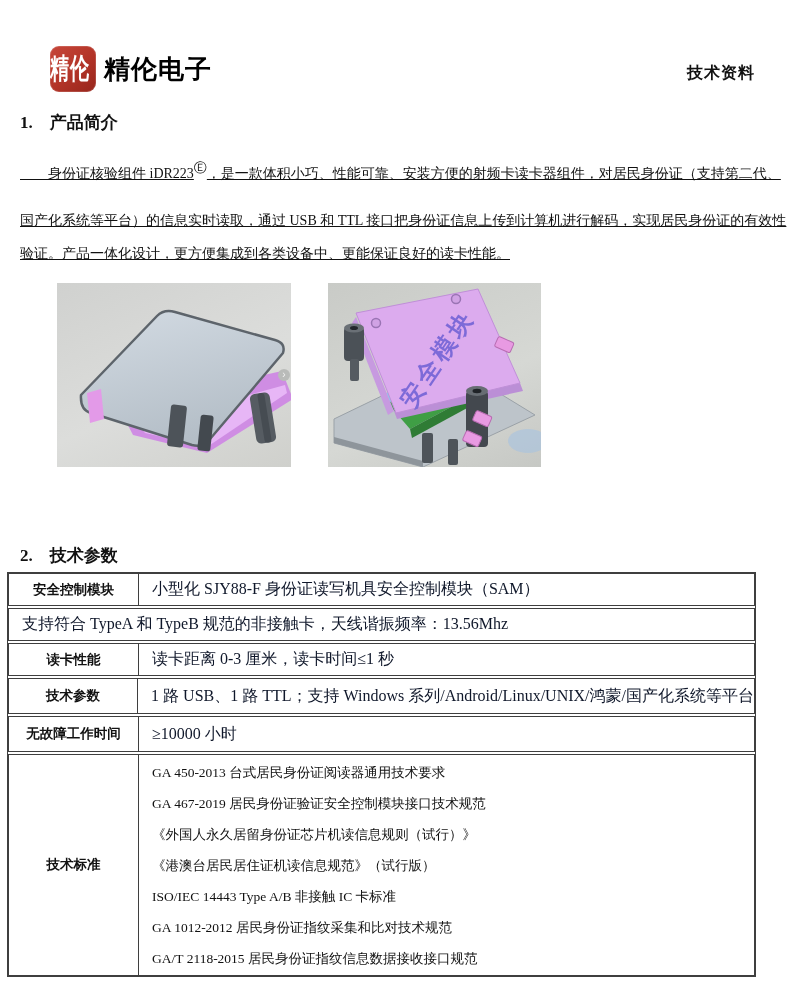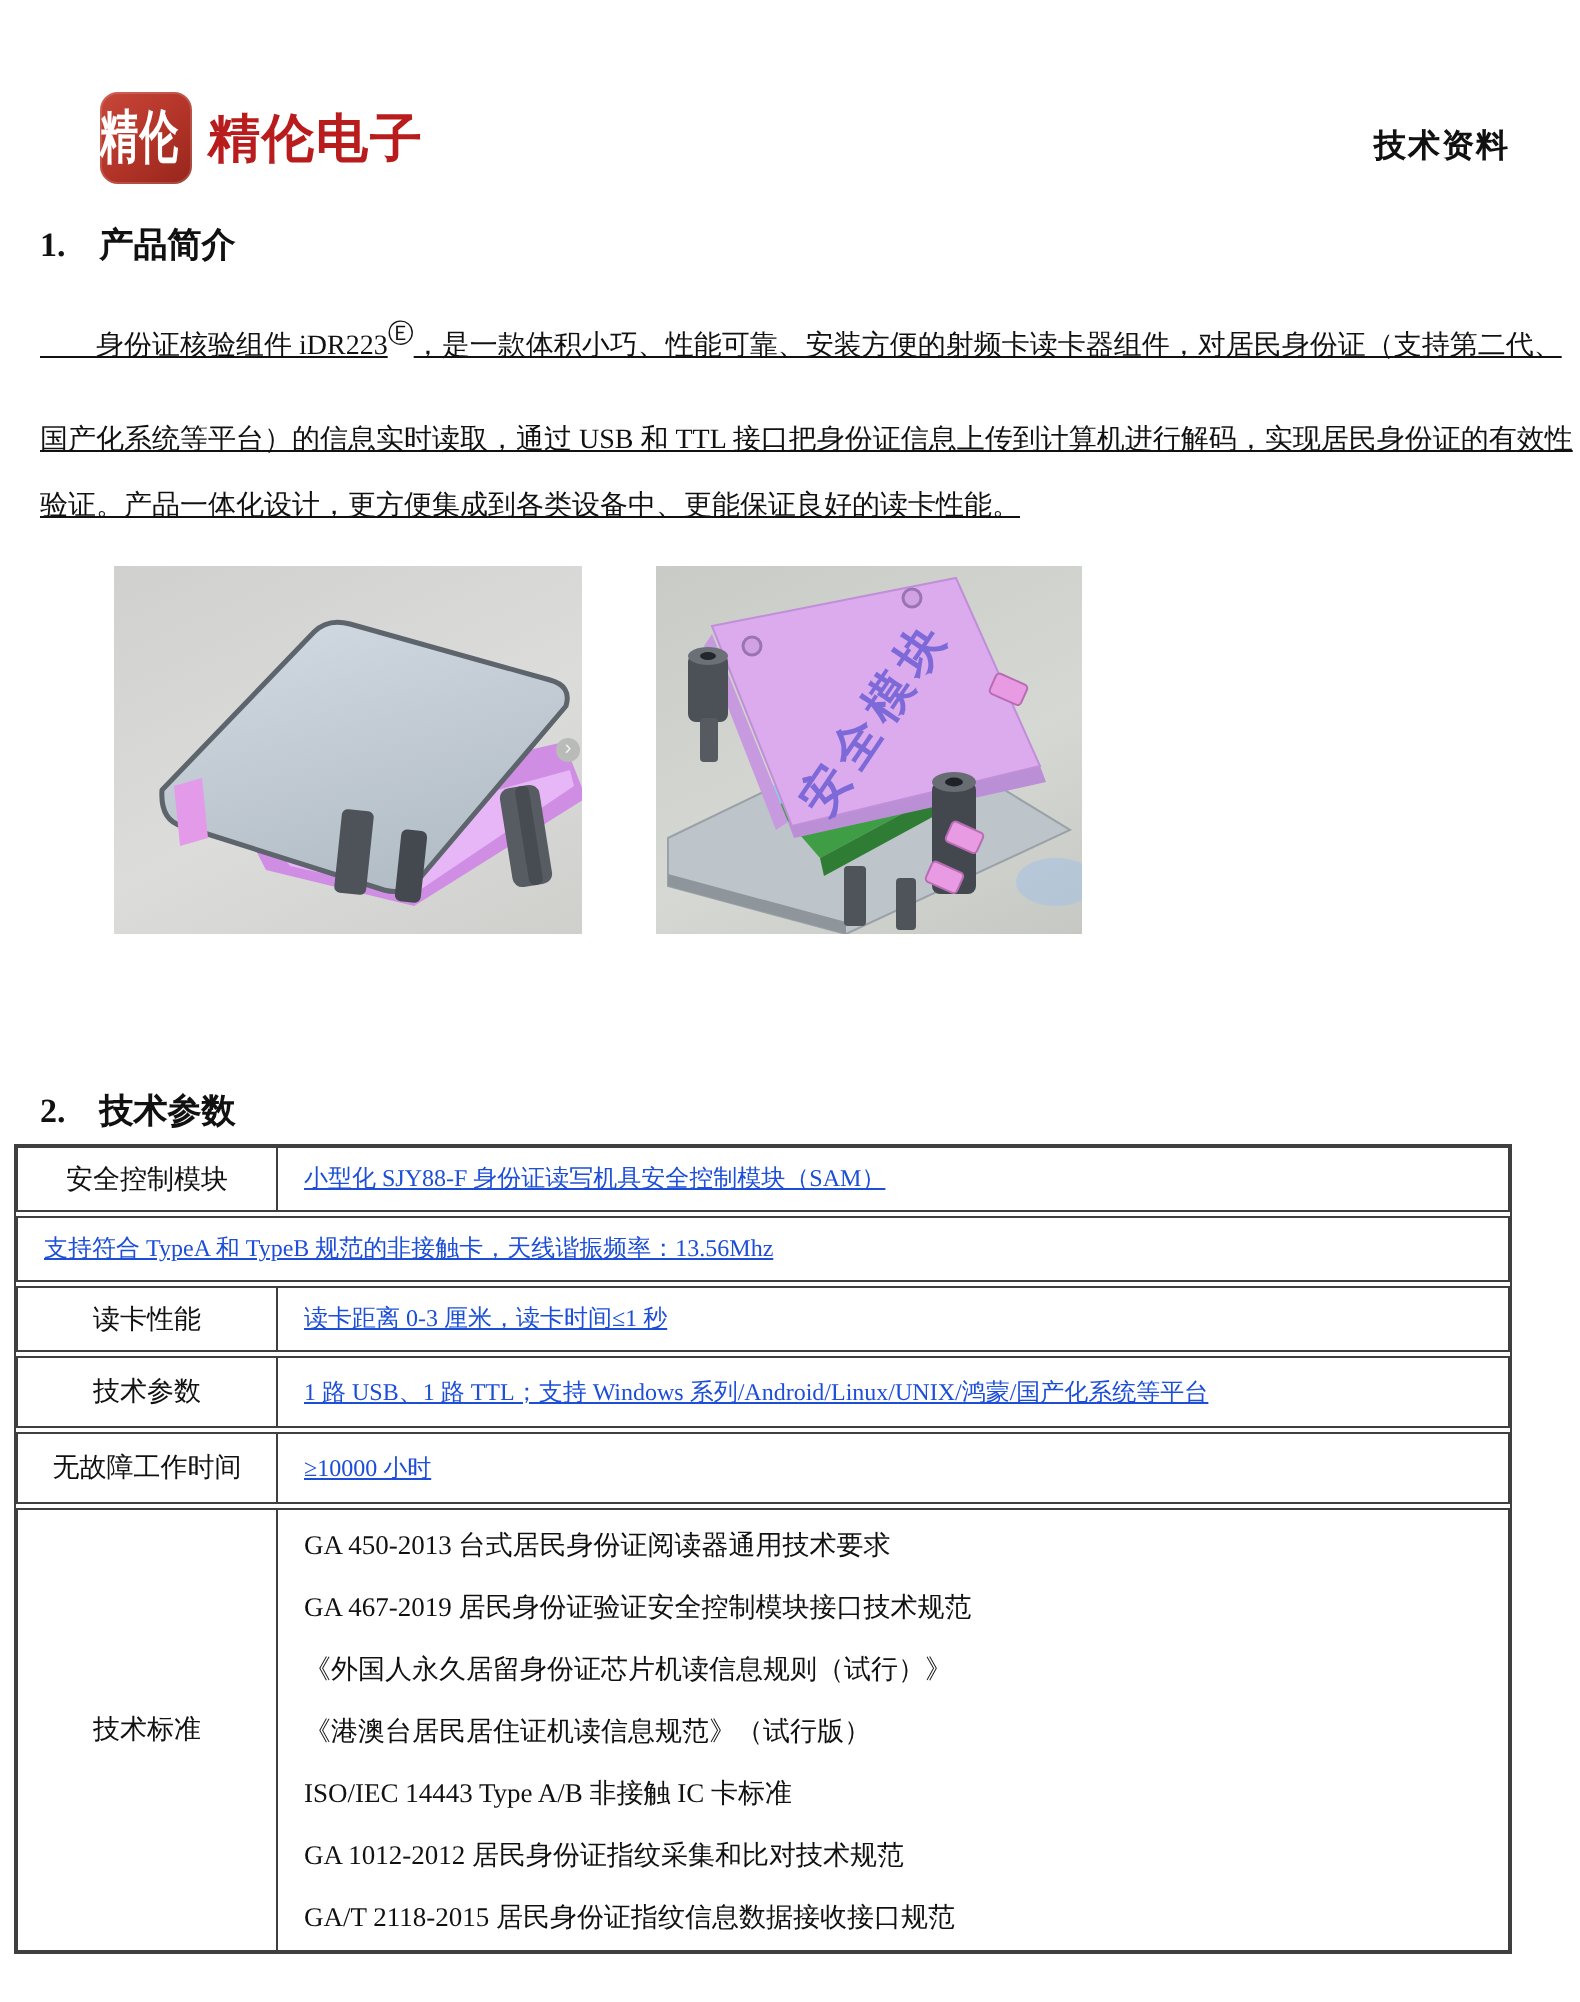--- a/index.html
+++ b/index.html
@@ -15,21 +15,21 @@
     border-radius:9px;display:flex;align-items:center;justify-content:flex-start;
     box-shadow:inset 0 0 0 1px rgba(255,255,255,.15);
   }
   .seal span{
     color:#fff;font-weight:700;font-size:19px;letter-spacing:1px;
     transform:scaleY(1.5);display:inline-block;
   }
   .company{
     position:absolute;left:104px;top:52px;
     font-family:"Liberation Sans","DejaVu Sans",sans-serif;
-    font-size:26px;font-weight:700;color:#b91c1c;letter-spacing:1px;
+    font-size:26px;font-weight:700;color:#000000;letter-spacing:1px;
   }
   .doc-type{
     position:absolute;top:63px;right:35px;
     font-family:"Liberation Sans","DejaVu Sans",sans-serif;
     font-size:16px;font-weight:700;color:#111;letter-spacing:1px;
   }
   
   .sec-h{position:absolute;left:20px;font-size:17px;font-weight:700;color:#111;}
   .sec-h .num{display:inline-block;margin-right:17px;}
   #h1{top:111px;}
@@ -57,25 +57,25 @@
     border:1px solid #3f3f3f;background:#fff;
     display:flex;flex-direction:column;gap:2px;
   }
   .spec-row{display:flex;border:1px solid #3f3f3f;box-sizing:border-box;}
   .rh{height:33px;}
   .rh2{height:36px;}
   .rh-std{height:222px;}
   .spec-label{
     width:130px;box-sizing:border-box;border-right:1px solid #3f3f3f;
     display:flex;align-items:center;justify-content:center;
-    font-weight:400;font-size:13.5px;color:#111;text-align:center;
+    font-weight:700;font-size:13.5px;color:#111;text-align:center;
   }
   .spec-value{
     flex:1;display:flex;align-items:center;padding-left:13px;
-    font-size:12px;color:#1d4ed8;white-space:nowrap;text-decoration:underline;
+    font-size:16px;color:#0f172a;white-space:nowrap;
   }
   .spec-value-std{
     flex:1;display:flex;flex-direction:column;justify-content:center;
     padding:4px 0 4px 13px;font-size:13.5px;color:#111;
   }
   .std-line{line-height:31px;white-space:nowrap;}
 </style>
 </head>
 <body>
 

